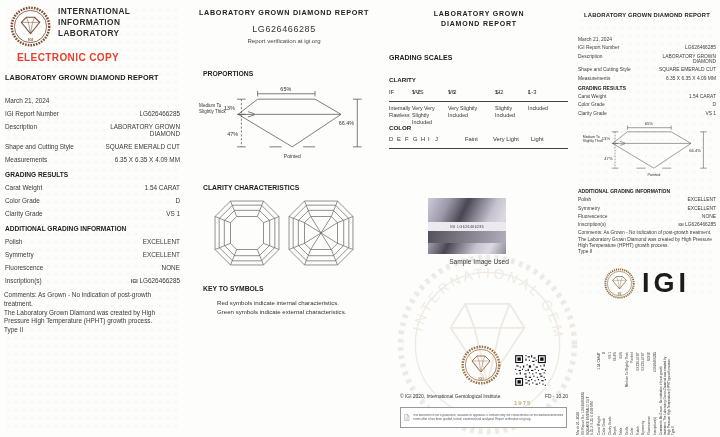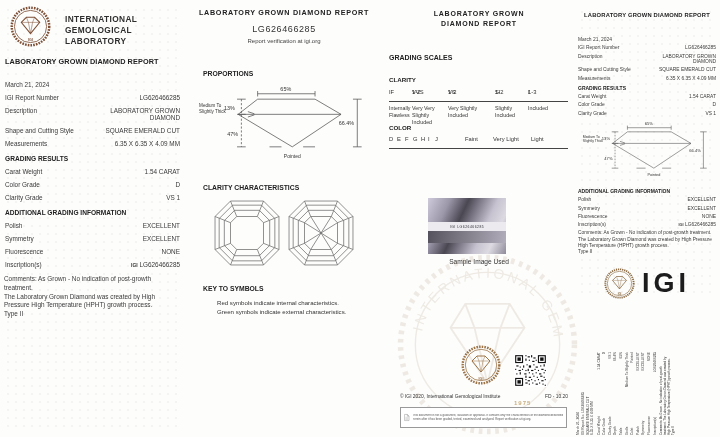--- a/index.html
+++ b/index.html
@@ -7,21 +7,21 @@
   #sheet{position:relative;width:720px;height:437px;background:#fdfdfc;overflow:hidden;}
   .tex{background-image:radial-gradient(rgba(90,80,70,.05) 1px,transparent 1px);background-size:8px 8px;}
 
   
   .r{display:flex;justify-content:space-between;align-items:flex-start;}
   .val{text-align:right;}
   .sect{font-weight:700;}
 
   
   .p1{position:absolute;left:4px;top:6px;width:176px;height:424px;}
-  .brand{display:flex;align-items:flex-end;gap:14px;margin-left:6px;}
+  .brand{display:flex;align-items:flex-start;gap:7px;margin-left:6px;}
   .org{font-size:8.3px;font-weight:700;letter-spacing:.4px;line-height:1.32;color:#2e2e2e;}
   .ecopy{font-size:10px;font-weight:700;letter-spacing:.4px;margin:5px 0 0 13px;}
   .rtitle{font-size:7.3px;font-weight:700;margin:10px 0 0 1px;letter-spacing:.1px;color:#222;}
   .p1 .date{font-size:6.4px;margin:15px 0 0 1px;}
   .p1 .rows{margin:4px 0 0 1px;}
   .p1 .r{font-size:6.4px;margin-top:6px;}
   .p1 .r .val{max-width:88px;}
   .p1 .sect{font-size:6.6px;margin-top:8px;color:#222;}
   .p1 .comments{font-size:6.4px;line-height:1.38;margin-top:7px;width:174px;}
 
@@ -88,24 +88,25 @@
     <div class="brand">
       <svg width="41" height="41" viewBox="0 0 40 40">
         <circle cx="20" cy="20" r="18.3" fill="none" stroke="#7d4f35" stroke-width="2.4" stroke-dasharray="1.6 1.1"></circle>
         <circle cx="20" cy="20" r="15.7" fill="none" stroke="#7d4f35" stroke-width=".8"></circle>
         <path d="M11 16 L16 11 H24 L29 16 L20 27 Z" fill="none" stroke="#7d4f35" stroke-width="1"></path>
         <path d="M11 16 H29 M16 11 L18 16 M24 11 L22 16 M18 16 L20 27 M22 16 L20 27" fill="none" stroke="#7d4f35" stroke-width=".5"></path>
         <text x="20" y="34.5" text-anchor="middle" font-size="3.6" fill="#7d4f35" font-weight="bold">IGI</text>
       </svg>
       <div class="org">
         <div>INTERNATIONAL</div>
-        <div>GEMOLOGICAL</div>
+        <div>INFORMATION</div>
         <div>LABORATORY</div>
       </div>
     </div>
+    <div class="ecopy" style="color:#e8402c">ELECTRONIC COPY</div>
     <div class="rtitle">LABORATORY GROWN DIAMOND REPORT</div>
     <div class="date">March 21, 2024</div>
 
     <div class="rows">
       <div class="r">
         <span class="lab">IGI Report Number</span>
         <span class="val">LG626466285</span>
       </div>
       <div class="r">
         <span class="lab">Description</span>

